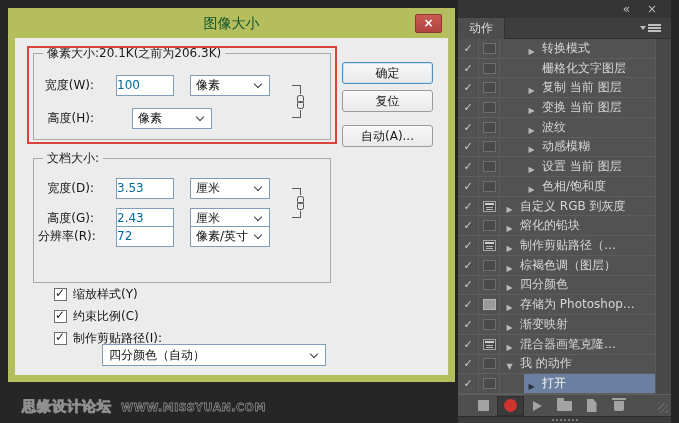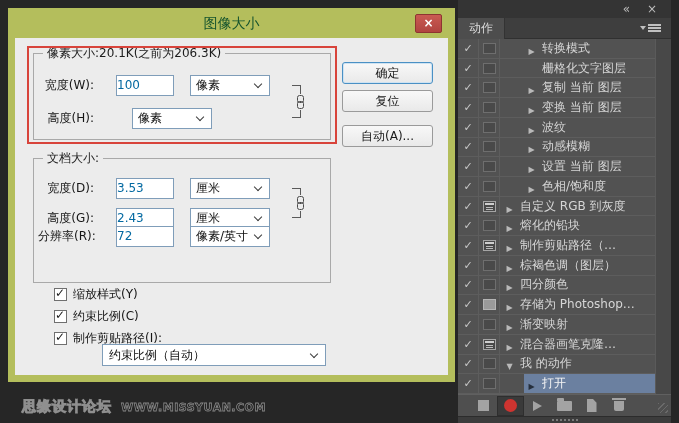--- a/index.html
+++ b/index.html
@@ -216,21 +216,21 @@
     <span class="cb"></span>
     <span class="optlbl">约束比例(C)</span>
   </label>
           <label class="opt">
     <span class="cb"></span>
     <span class="optlbl">制作剪贴路径(I):</span>
   </label>
         </div>
 
       <div class="resample">
-        <span>约束比例（自动）</span>
+        <span>四分颜色（自动）</span>
         <i class="selarrow"></i>
       </div>
 
       <div class="btncol">
         <div class="btn btn-ok">确定</div>
         <div class="btn btn-reset">复位</div>
         <div class="btn btn-auto">自动(A)...</div>
       </div>
 
     </div>

